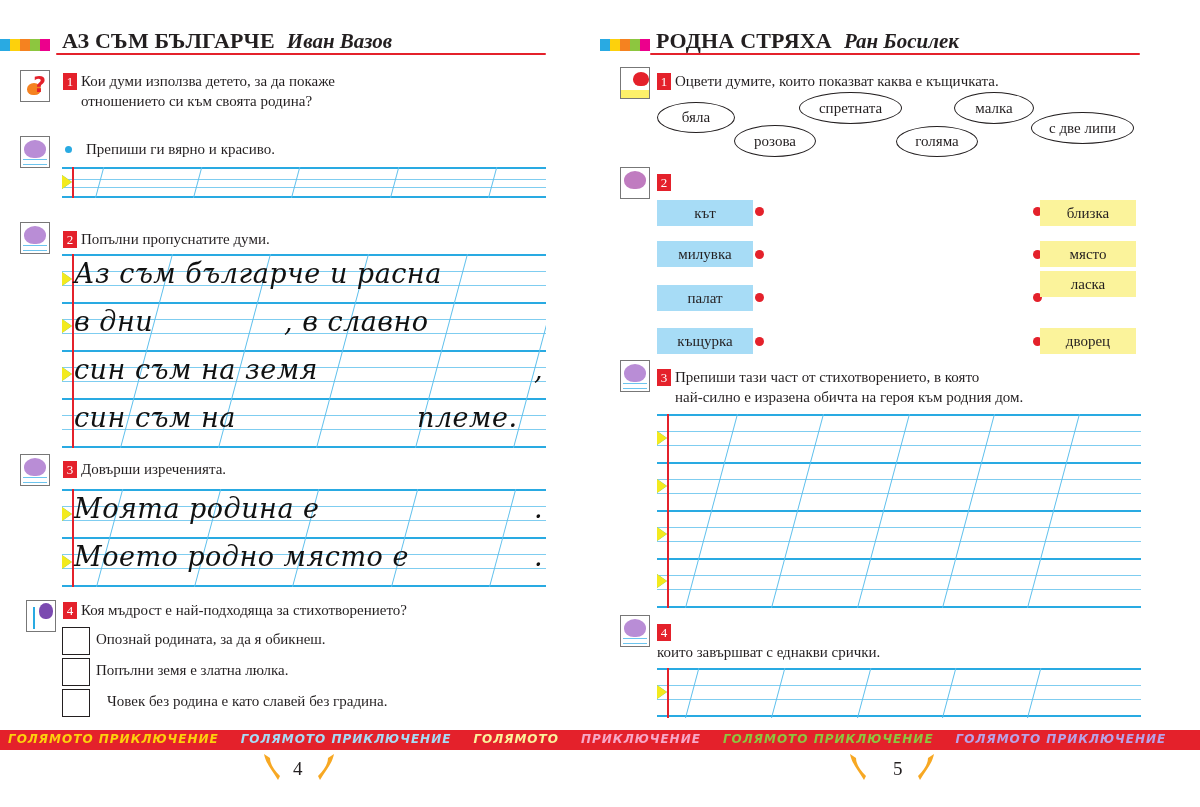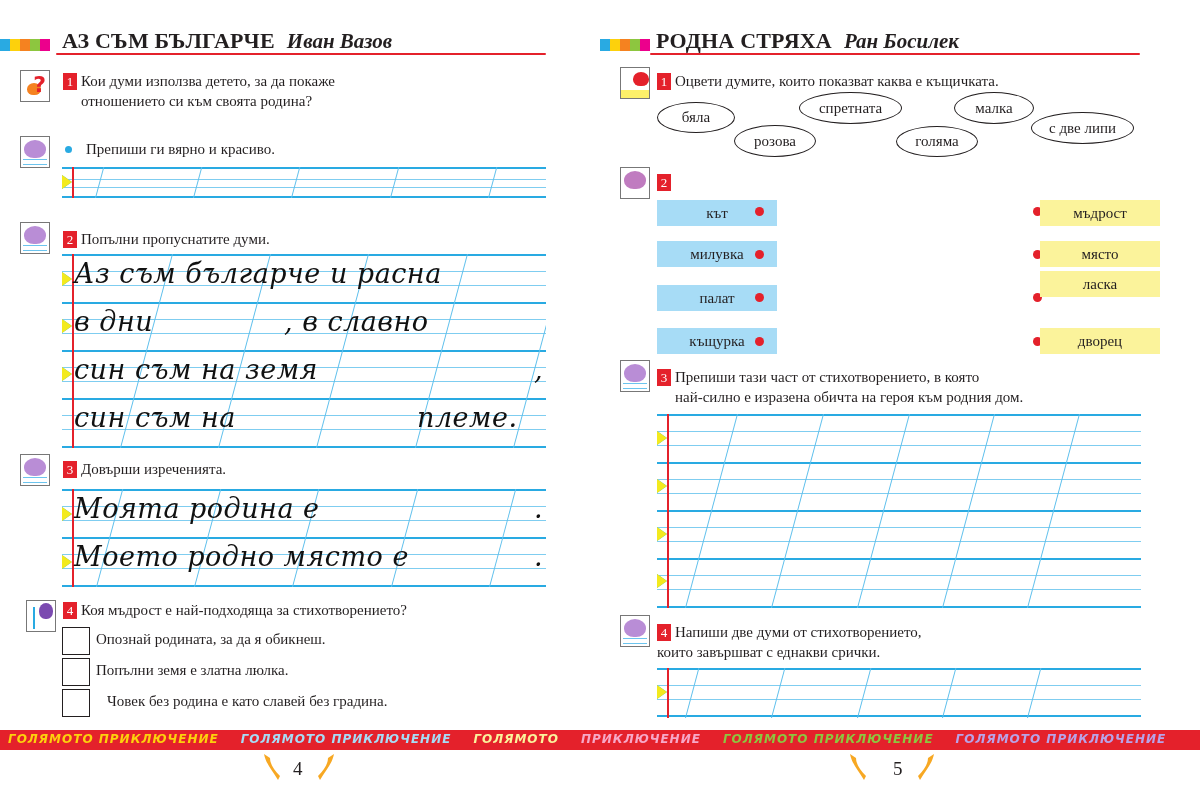--- a/index.html
+++ b/index.html
@@ -34,21 +34,21 @@
   .arrow { position: absolute; width: 0; height: 0; border-top: 7px solid transparent; border-bottom: 7px solid transparent; border-left: 10px solid #f3ea1d; filter: drop-shadow(0 0 0.5px #29aae2); }
   .script { position: absolute; font-family: "DejaVu Serif", serif; font-style: italic; font-size: 27px; color: #111; white-space: nowrap; letter-spacing: 0.5px; }
 
   
   .words { position: absolute; display: flex; justify-content: space-between; font-weight: bold; font-size: 15px; }
 
   
   .oval { position: absolute; border: 1.6px solid #231f20; border-radius: 50%; font-size: 15px; display: flex; align-items: center; justify-content: center; background: #fff; }
 
   
-  .match-box { position: absolute; width: 120px; height: 26px; font-size: 15px; display: flex; align-items: center; justify-content: center; }
+  .match-box { position: absolute; width: 96px; height: 26px; font-size: 15px; display: flex; align-items: center; justify-content: center; }
   .match-box.blue { background: #a7dcf6; }
   .match-box.yellow { background: #fbf39b; }
   .dot { position: absolute; width: 9px; height: 9px; border-radius: 50%; background: #e4212b; }
 
   
   .cb { position: absolute; width: 28px; height: 28px; border: 1.6px solid #231f20; background: #fff; }
   .cb-label { position: absolute; font-size: 15px; white-space: nowrap; }
 
   
   .footer-band { position: absolute; left: 0; top: 730px; width: 1200px; height: 20px; background: #e4212b; overflow: hidden; }
@@ -235,21 +235,21 @@
   <div class="match-box blue" style="left:57px; top:200px;">кът</div>
   <div class="dot" style="left:155px; top:207px;"></div>
   <div class="match-box blue" style="left:57px; top:241px;">милувка</div>
   <div class="dot" style="left:155px; top:250px;"></div>
   <div class="match-box blue" style="left:57px; top:285px;">палат</div>
   <div class="dot" style="left:155px; top:293px;"></div>
   <div class="match-box blue" style="left:57px; top:328px;">къщурка</div>
   <div class="dot" style="left:155px; top:337px;"></div>
 
   <div class="dot" style="left:433px; top:207px;"></div>
-  <div class="match-box yellow" style="left:440px; top:200px;">мъдрост</div>
+  <div class="match-box yellow" style="left:440px; top:200px;">близка</div>
   <div class="dot" style="left:433px; top:250px;"></div>
   <div class="match-box yellow" style="left:440px; top:241px;">място</div>
   <div class="dot" style="left:433px; top:293px;"></div>
   <div class="match-box yellow" style="left:440px; top:271px;">ласка</div>
   <div class="dot" style="left:433px; top:337px;"></div>
   <div class="match-box yellow" style="left:440px; top:328px;">дворец</div>
 
   <div class="task-icon" style="left:20px; top:360px;">
     <div class="bug" style="background:#b98dd6;"></div>
     <div class="line" style="top:22px;"></div>
@@ -284,21 +284,20 @@
     <div class="arrow" style="left:0; top:113px;"></div>
     <div class="arrow" style="left:0; top:160px;"></div>
   </div>
 
   <div class="task-icon" style="left:20px; top:615px;">
     <div class="bug" style="background:#b98dd6;"></div>
     <div class="line" style="top:22px;"></div>
       <div class="line" style="top:27px;"></div>
   </div>
   <div class="badge" style="left:57px; top:624px;">4</div>
-  <div class="task-text" style="left:75px; top:622px;">Напиши две думи от стихотворението,</div>
   <div class="task-text" style="left:57px; top:642px;">които завършват с еднакви срички.</div>
 
   <div class="lines" style="left:57px; top:668px; width:484px; height:50px;">
     <div class="h thick" style="top:0;"></div>
       <div class="h thin" style="top:17px;"></div>
       <div class="h thin" style="top:31px;"></div>
     <div class="h thick" style="top:47px;"></div>
     <div class="margin" style="left:10px;"></div>
     <div class="slant" style="left:28px; top:0; height:50px; transform:skewX(-15deg);"></div>
     <div class="slant" style="left:114px; top:0; height:50px; transform:skewX(-15deg);"></div>

